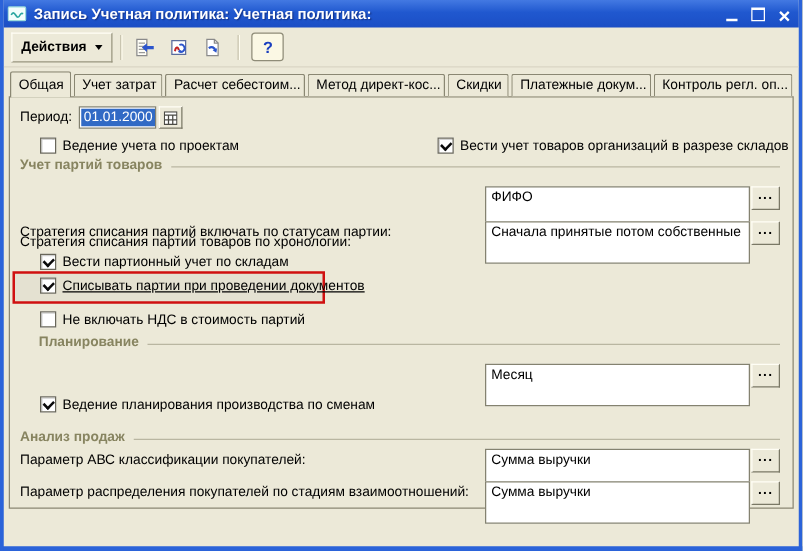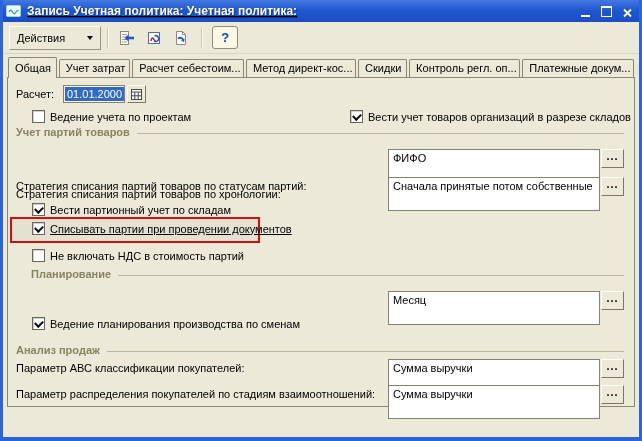--- a/index.html
+++ b/index.html
@@ -1,32 +1,32 @@
 <!DOCTYPE html>
 <html><head>
 <meta charset="utf-8">
 <style>
   html,body{margin:0;padding:0;background:#d6d2c2;font-family:"Liberation Sans",sans-serif;}
   .window{position:relative;width:642px;height:441px;box-sizing:border-box;background:#ece9d8;
     border-left:3px solid #2b63d9;border-right:3px solid #2b63d9;border-bottom:4px solid #2b63d9;
     overflow:hidden;font-size:11px;color:#000;}
   
   .titlebar{height:22px;margin:0 -3px;background:linear-gradient(#4379e2,#2058cf 45%,#1b4ec5);
-    display:flex;align-items:center;padding:0 8px 0 6px;text-decoration:underline;}
+    display:flex;align-items:center;padding:0 8px 0 6px;}
   .titlebar-icon{flex:none;display:flex;margin-right:5px;}
   .titlebar-title{flex:1;color:#fff;font-weight:bold;font-size:12px;white-space:nowrap;overflow:hidden;
     text-shadow:1px 1px 1px rgba(0,0,40,.4);}
   .win-controls{display:flex;align-items:center;gap:8px;}
   .win-btn{width:13px;height:13px;display:flex;align-items:flex-end;justify-content:center;cursor:default;}
   .glyph-min{width:9px;height:2px;background:#fff;margin-bottom:1px;}
   .glyph-max{width:9px;height:8px;border:1px solid #fff;border-top-width:2px;margin-bottom:1px;}
   
   .toolbar{height:31px;display:flex;align-items:center;padding:0 6px;border-bottom:1px solid #d9d5c3;}
-  .actions-btn{height:22px;display:flex;align-items:center;gap:22px;padding:0 7px;background:#ece9d8;
-    border:1px solid;border-color:#fffef5 #98957f #98957f #fffef5;}
+  .actions-btn{height:22px;display:flex;align-items:center;gap:7px;padding:0 7px;background:#ece9d8;
+    border:1px solid;border-color:#fffef5 #98957f #98957f #fffef5;font-weight:bold;}
   .caret{width:0;height:0;border-left:3px solid transparent;border-right:3px solid transparent;border-top:4px solid #000;}
   .tb-sep{width:1px;height:20px;background:#c9c5b0;box-shadow:1px 0 0 #fffdf0;margin:0 6px;}
   .tool-btn{width:25px;height:22px;display:flex;align-items:center;justify-content:center;margin-right:2px;}
   .help-btn{width:24px;height:21px;margin-left:4px;border:1px solid #8f8c78;border-radius:3px;background:#fbf8e4;
     display:flex;align-items:center;justify-content:center;color:#1a3fbf;font-weight:bold;font-size:13px;}
   
   .tabstrip{position:absolute;left:5px;right:3px;top:57px;height:21px;display:flex;align-items:center;z-index:3;}
   .tab{box-sizing:border-box;height:18px;margin-right:2px;padding:2px 6px 0;background:#ece9d8;
     border:1px solid #8a8773;border-bottom:none;border-radius:2px 2px 0 0;white-space:nowrap;
     overflow:hidden;min-width:0;flex-shrink:1;}
@@ -126,27 +126,27 @@
       <span>?</span>
     </span>
   </div>
 
   <div class="tabstrip">
     <span class="tab active">Общая</span>
     <span class="tab">Учет затрат</span>
     <span class="tab">Расчет себестоим...</span>
     <span class="tab">Метод директ-кос...</span>
     <span class="tab">Скидки</span>
+    <span class="tab">Платежные докум...</span>
     <span class="tab">Контроль регл. оп...</span>
-    <span class="tab">Платежные докум...</span>
   </div>
 
   <div class="panel">
 
-    <span class="abs" style="left:8px;top:10px;">Расчет:</span>
+    <span class="abs" style="left:8px;top:10px;">Период:</span>
     <span class="date-box">
       <span class="date-sel">01.01.2000</span>
     </span>
     <span class="cal-btn">
       <svg width="11" height="11" viewBox="0 0 11 11">
         <rect x="0.5" y="0.5" width="10" height="10" fill="#fff" stroke="#4a4a44"></rect>
         <line x1="0.5" y1="3" x2="10.5" y2="3" stroke="#4a4a44"></line>
         <line x1="3.8" y1="3" x2="3.8" y2="10.5" stroke="#4a4a44"></line>
         <line x1="7.2" y1="3" x2="7.2" y2="10.5" stroke="#4a4a44"></line>
         <line x1="0.5" y1="6.8" x2="10.5" y2="6.8" stroke="#4a4a44"></line>
@@ -164,21 +164,21 @@
 
     <span class="group-hdr" style="top:48px;">
       <span class="t">Учет партий товаров</span>
       <span class="line"></span>
     </span>
 
     <span class="f-label" style="left:8px;top:74px;margin-top:36px;">Стратегия списания партий товаров по хронологии:</span>
     <span class="value-box" style="left:380px;top:71px;width:212px;">ФИФО</span>
     <span class="ellipsis-btn" style="left:593px;top:71px;">...</span>
 
-    <span class="f-label" style="left:8px;top:102px;">Стратегия списания партий товаров по статусам партий:</span>
+    <span class="f-label" style="left:8px;top:102px;">Стратегия списания партий включать по статусам партии:</span>
     <span class="value-box" style="left:380px;top:99px;width:212px;">Сначала принятые потом собственные</span>
     <span class="ellipsis-btn" style="left:593px;top:99px;">...</span>
 
     <span class="cb-row" style="left:8px;top:124px;">
       <span class="checkbox checked"></span>
       <span>Вести партионный учет по складам</span>
     </span>
 
     <span class="highlight" style="left:2px;top:139px;width:246px;height:22px;"></span>
     <span class="cb-row" style="left:8px;top:143px;z-index:6;text-decoration:underline;">

